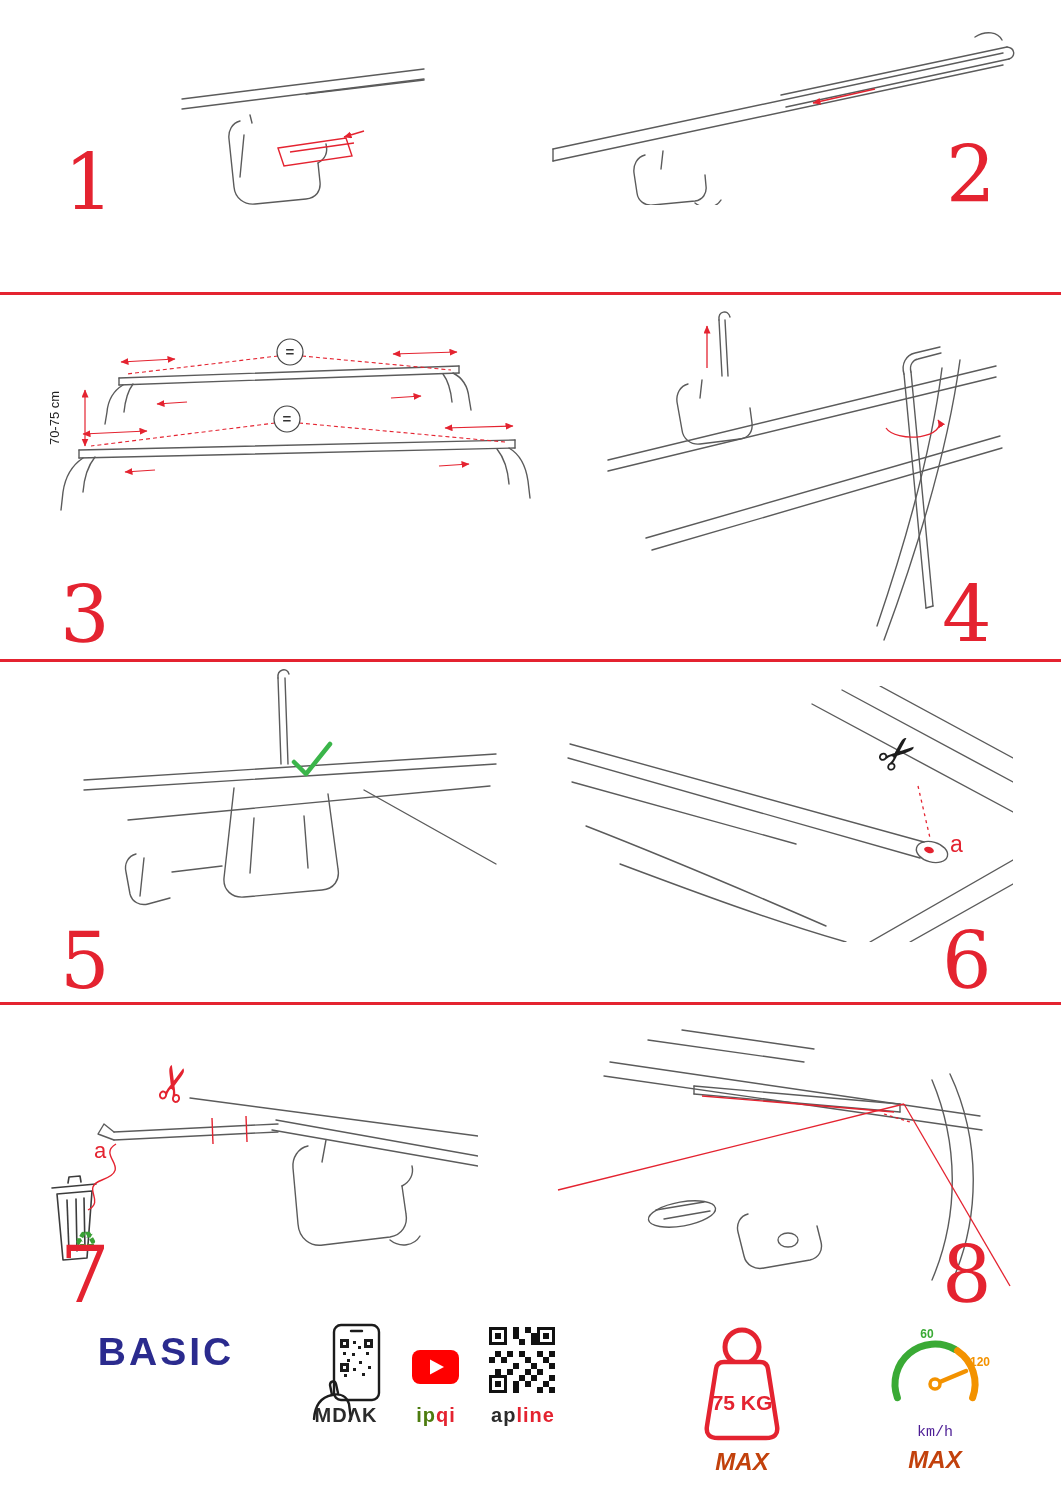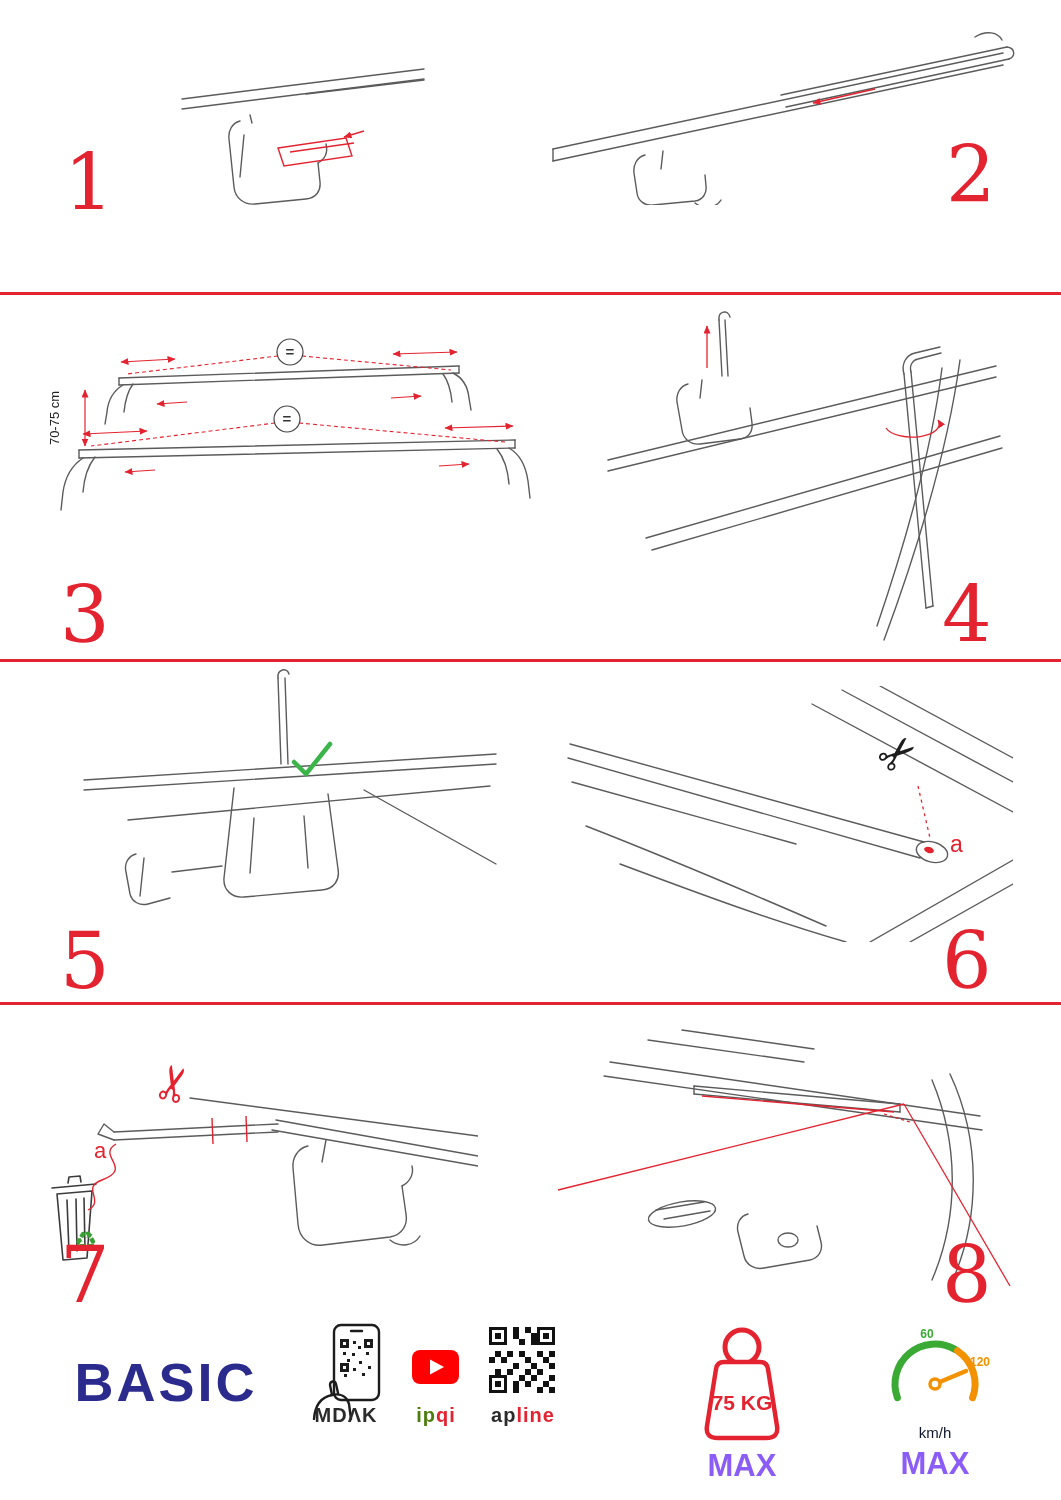--- a/index.html
+++ b/index.html
@@ -3,27 +3,27 @@
 <meta charset="utf-8">
 <style>
   * { margin:0; padding:0; box-sizing:border-box; }
   html,body { background:#ffffff; }
   body { font-family:"Liberation Sans",sans-serif; }
   .page { position:relative; width:1061px; height:1500px; background:#fff; overflow:hidden; }
   .abs { position:absolute; }
   .step-num { position:absolute; font-family:"DejaVu Serif",serif; font-size:78px; line-height:1; color:#e42330; }
   .divider { position:absolute; left:0; width:1061px; height:3px; background:#e42330; }
   .ctr { text-align:center; }
-  .brand-title { font-weight:bold; font-size:54px; letter-spacing:3px; color:#2b2b8e;margin-top:21px; }
+  .brand-title { font-weight:bold; font-size:39px; letter-spacing:3px; color:#2b2b8e; }
   .brand-sub { font-weight:bold; font-size:27px; color:#1b1b1b; margin-top:9px; }
   .red { color:#e42330; }
   .gray { color:#4d7c0f; }
   .partner { position:absolute; font-weight:bold; font-size:20px; color:#2b2b2b; letter-spacing:1px; }
-  .max-label { position:absolute; font-weight:bold; font-size:31px; color:#8b5cf6; }
-  .unit-label { position:absolute; font-size:15px; color:#0f172a; }
+  .max-label { position:absolute; font-weight:bold; font-size:24px; color:#c2410c;font-style:italic; }
+  .unit-label { position:absolute; font-size:15px; color:#4c1d95;font-family:Liberation Mono, monospace; }
   svg { display:block; }
 </style>
 </head>
 <body>
 
 <div class="page">
 
   <svg width="0" height="0" style="position:absolute" aria-hidden="true">
     <defs>
       <marker id="arR" markerWidth="10" markerHeight="9" refX="7.5" refY="3.5" orient="auto-start-reverse" markerUnits="userSpaceOnUse">

